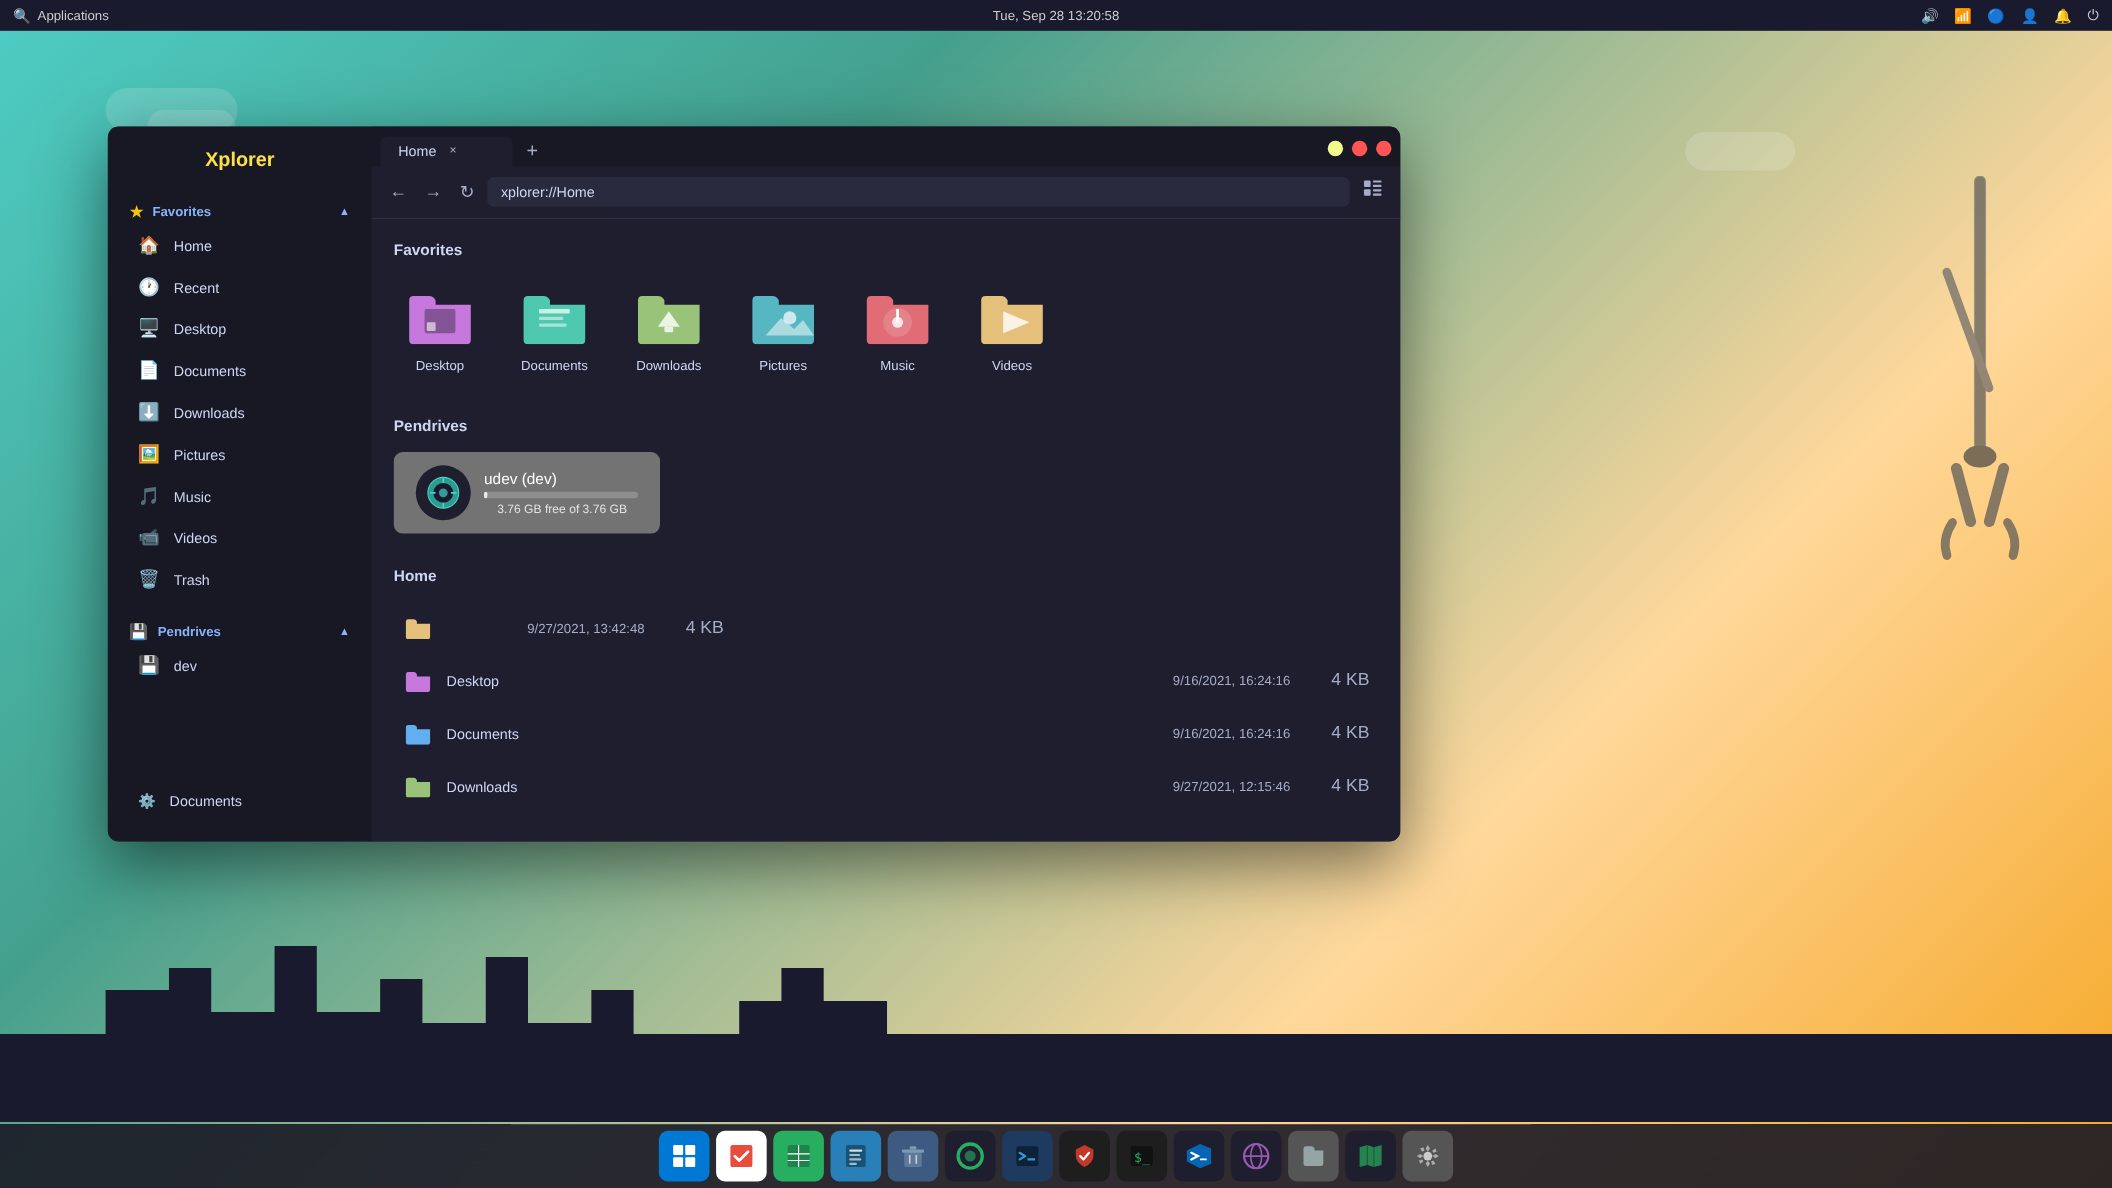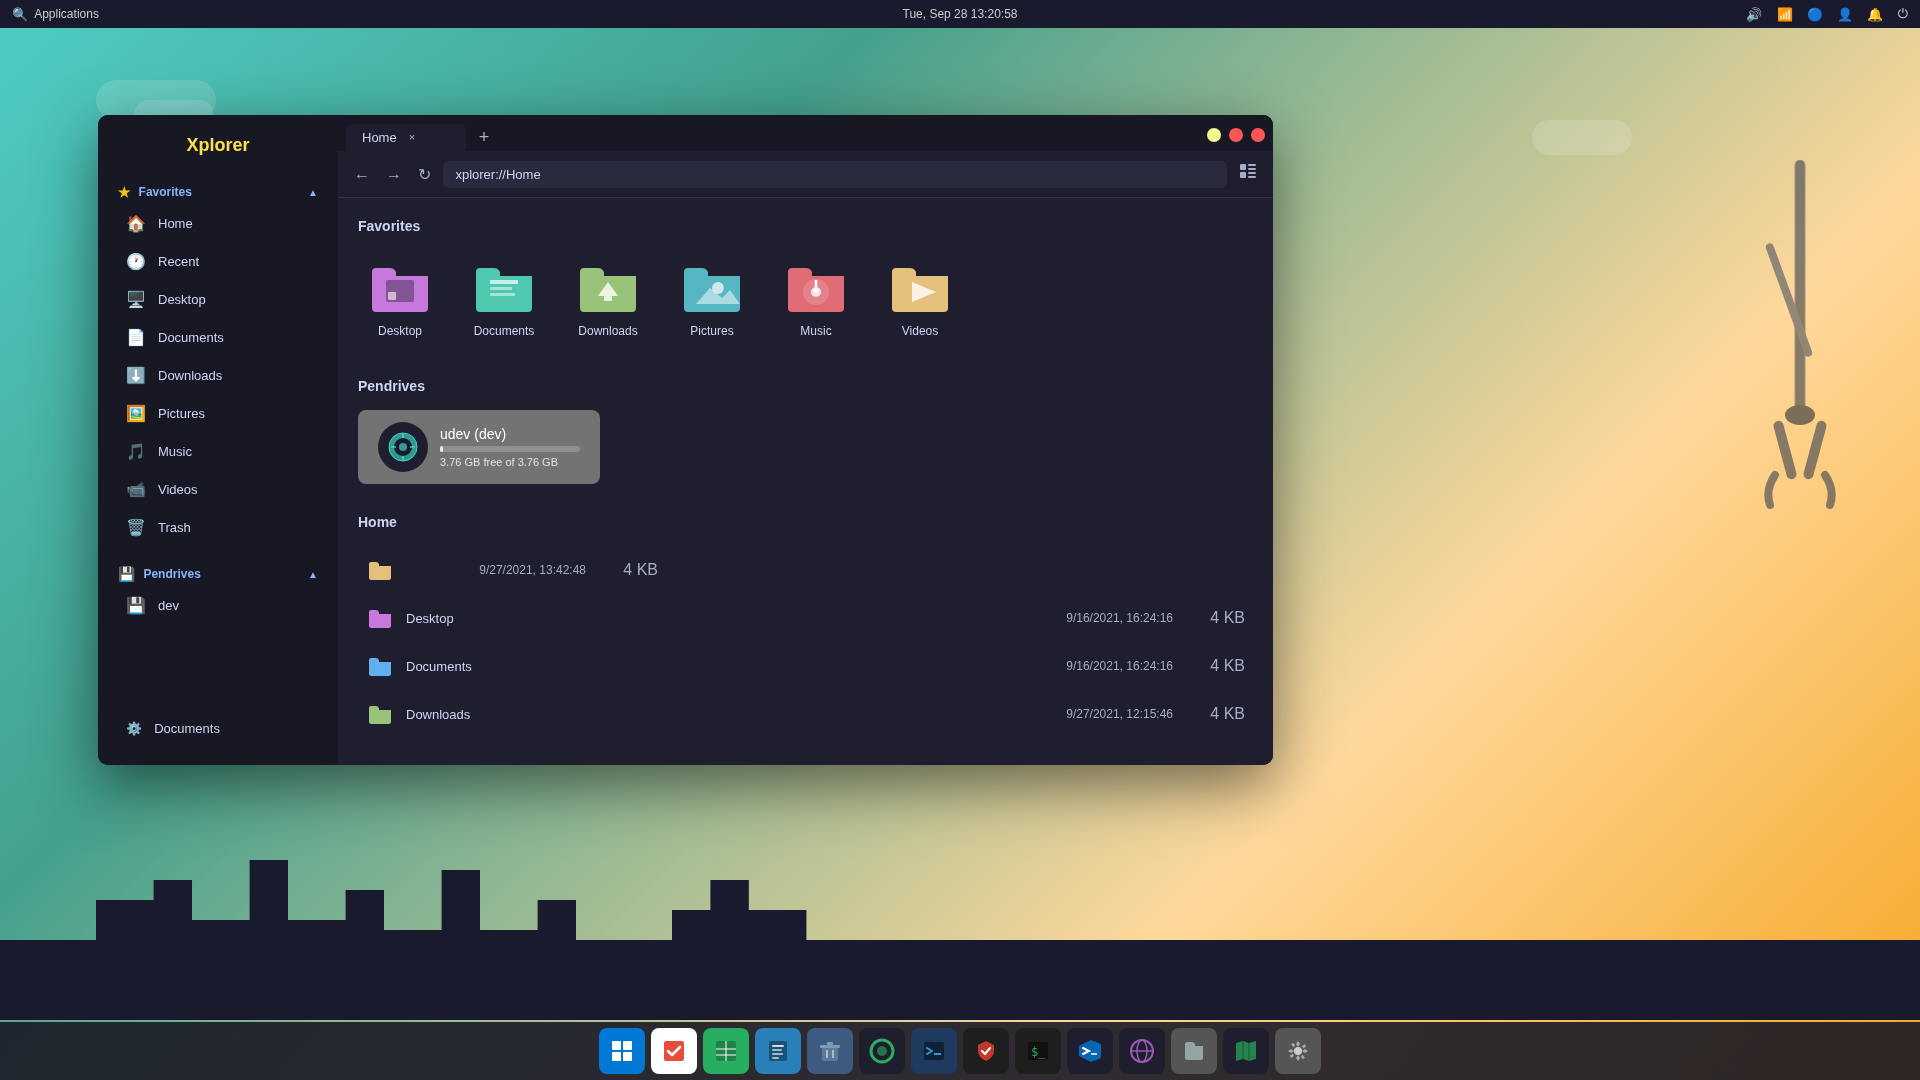--- a/index.html
+++ b/index.html
@@ -302,21 +302,21 @@
       width: 140px;
       height: 6px;
       background: rgba(255,255,255,0.2);
       border-radius: 3px;
     }
     .pendrive-bar-fill {
       height: 100%;
       background: rgba(255,255,255,0.8);
       border-radius: 3px;
     }
-    .pendrive-size { color: rgba(255,255,255,0.8); font-size: 11px; }
+    .pendrive-size { color: rgba(255,255,255,0.8); font-size: 11px; margin-left: 12px; }
 
     
     .files-section {}
     .file-list {}
     .file-row {
       display: flex;
       align-items: center;
       padding: 10px 8px;
       border-radius: 6px;
       cursor: pointer;

